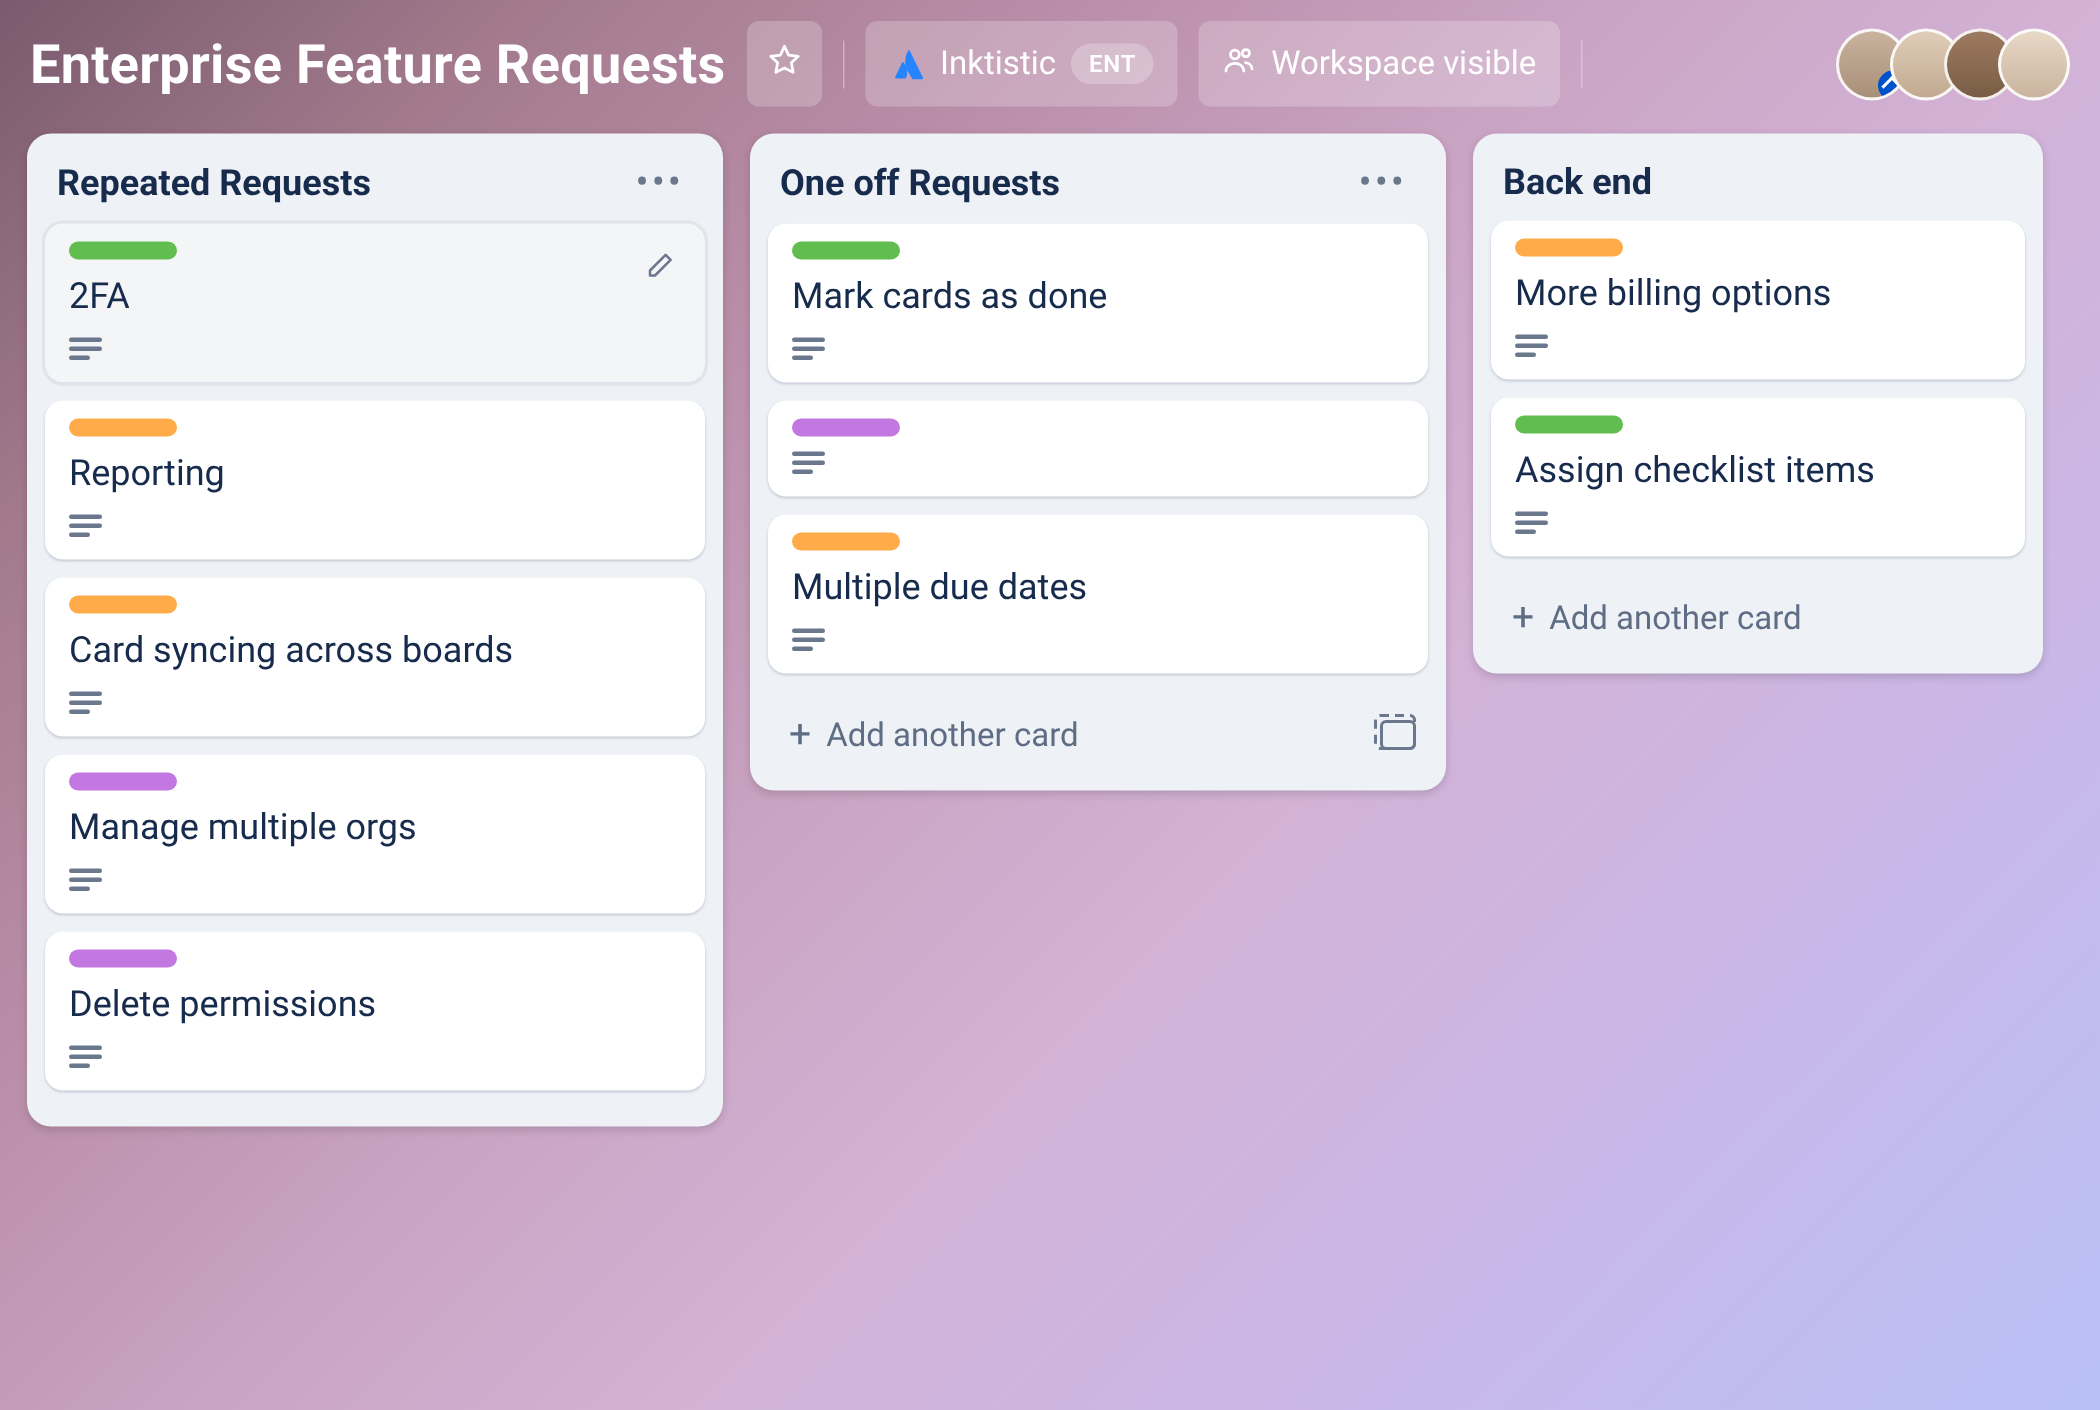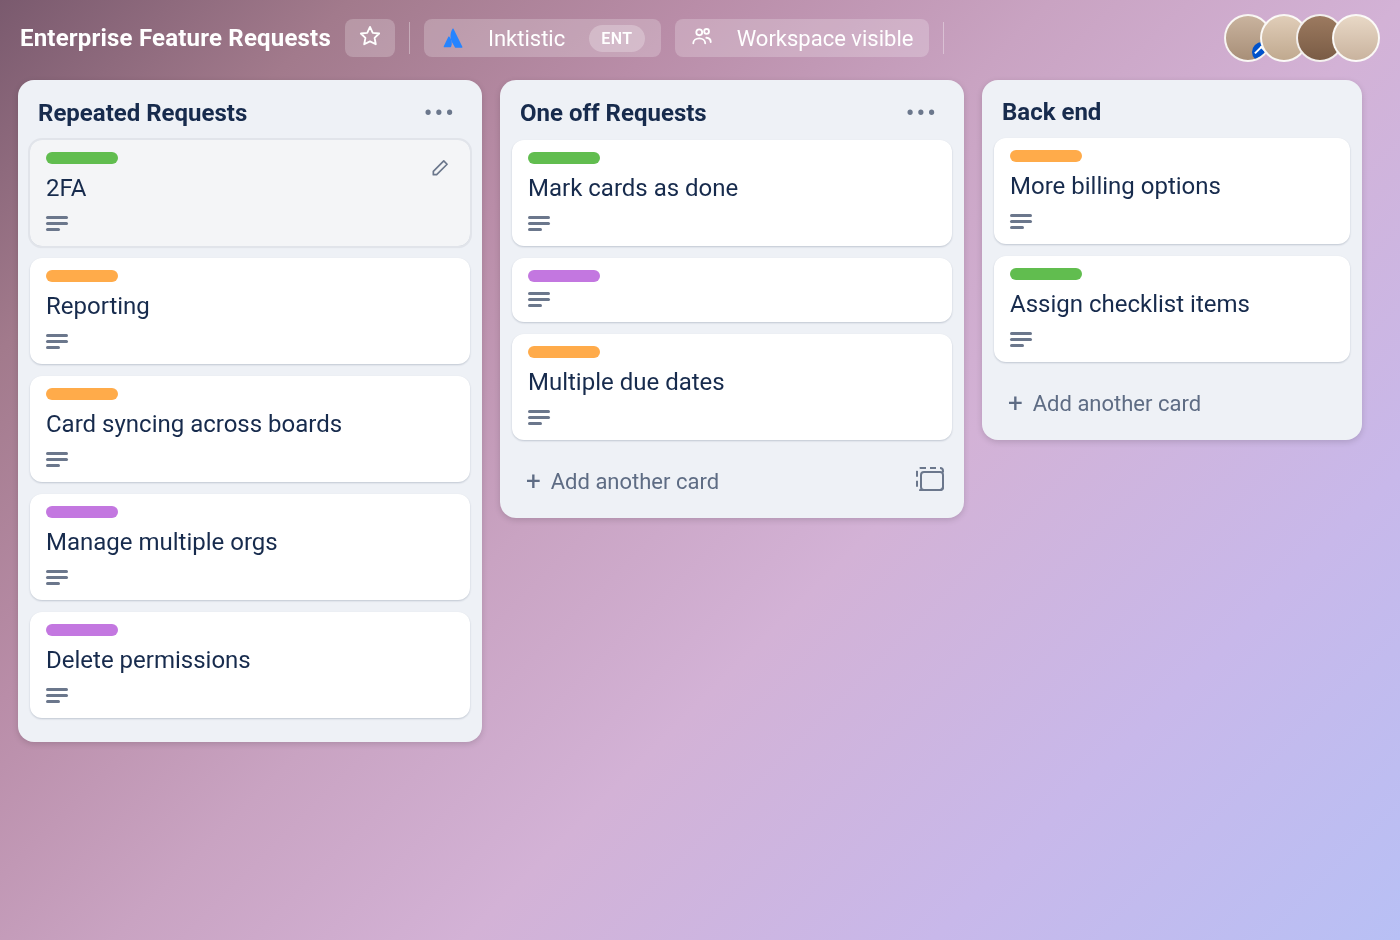--- a/index.html
+++ b/index.html
@@ -13,29 +13,29 @@
     border-radius: 14px;
   }
   .board-header {
     display: flex;
     align-items: center;
     gap: 14px;
     padding: 14px 20px 18px 20px;
   }
   .board-title {
     color: #fff;
-    font-size: 24px;
+    font-size: 36px;
     font-weight: 700;
     letter-spacing: 0.2px;
   }
   .hbtn {
     display: flex;
     align-items: center;
-    gap: 24px;
-    height: 38px;
+    gap: 10px;
+    height: 57px;
     padding: 0 16px;
     border-radius: 8px;
     background: rgba(255,255,255,0.22);
     color: #fff;
     font-size: 22px;
     cursor: pointer;
   }
   .hbtn.icon-only { padding: 0 14px; }
   .vdiv {
     width: 1px;

